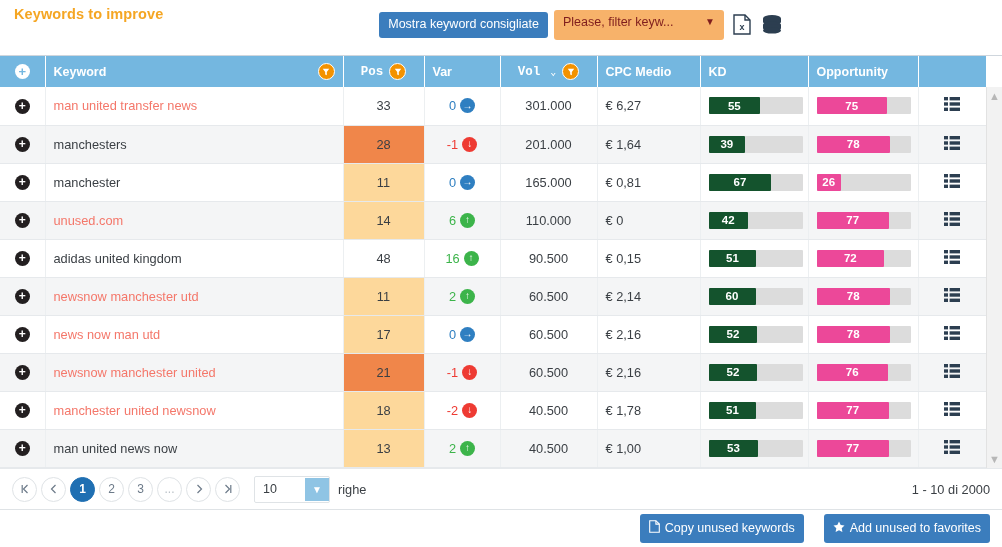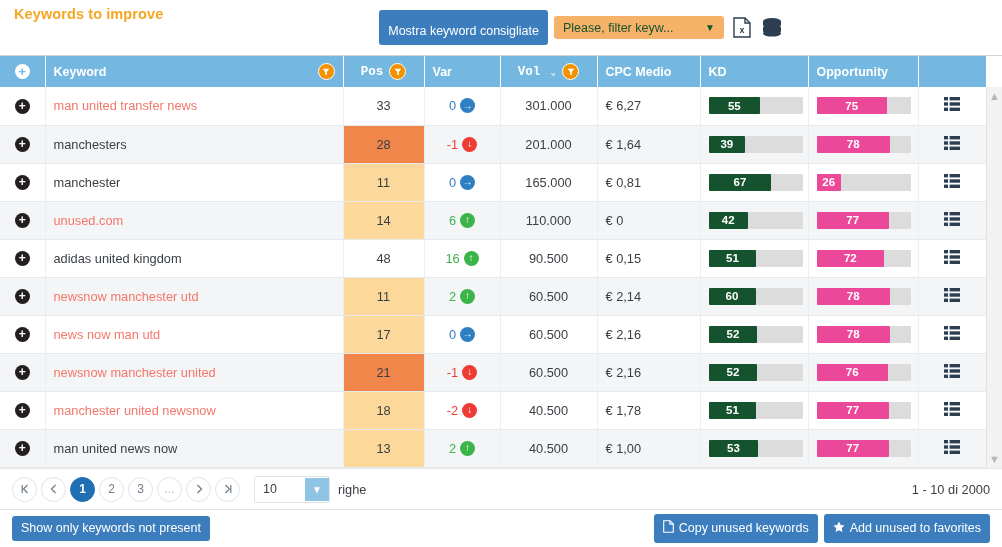--- a/index.html
+++ b/index.html
@@ -46,32 +46,32 @@
     align-items: center;
     gap: 6px;
   }
   .btn-suggest {
     background: #3b7dbd;
     color: #fff;
     border: none;
     border-radius: 3px;
     font-size: 12.5px;
     font-family: "Liberation Sans", sans-serif;
-    padding: 15px 9px 7px;
+    padding: 6px 9px 7px;
     cursor: pointer;
     white-space: nowrap;
     line-height: 1;
   }
   .filter-select {
     background: #f7b26a;
-    color: #14532d;
+    color: #7f1d1d;
     border: none;
     border-radius: 3px;
     font-size: 12.5px;
-    padding: 6px 9px 5px;
+    padding: 6px 9px 11px;
     min-width: 152px;
     display: flex;
     align-items: center;
     justify-content: space-between;
     cursor: pointer;
     line-height: 1;
     text-align: center;
   }
   .filter-select .caret {
     margin-left: 10px;
@@ -355,21 +355,21 @@
     cursor: pointer;
     line-height: 1;
     display: inline-flex;
     align-items: center;
     gap: 5px;
     white-space: nowrap;
   }
   .footer-right {
     margin-left: auto;
     display: flex;
-    gap: 6px;
+    gap: 20px;
   }
 </style>
 </head>
 <body>
 
 <div class="panel">
 
   <div class="top-bar">
     <div class="page-title">Keywords to improve</div>
 
@@ -798,23 +798,20 @@
     <div class="rows-select">
       <div class="val">10</div>
       <div class="drop">▼</div>
     </div>
     <div class="rows-label">righe</div>
 
     <div class="pager-count">1 - 10 di 2000</div>
   </div>
 
   <div class="footer-row">
-    <button class="btn-blue">
-      <span>Show only keywords not present</span>
-    </button>
 
     <div class="footer-right">
       <button class="btn-blue">
         <span>
           <svg width="11" height="13" viewBox="0 0 11 13">
               <path d="M.7.7h6.2l3.4 3.4v8.2H.7z" fill="none" stroke="#ffffff" stroke-width="1.1"></path>
               <path d="M6.9.7v3.4h3.4" fill="none" stroke="#ffffff" stroke-width="1.1"></path>
             </svg>
         </span>
         <span>Copy unused keywords</span>

